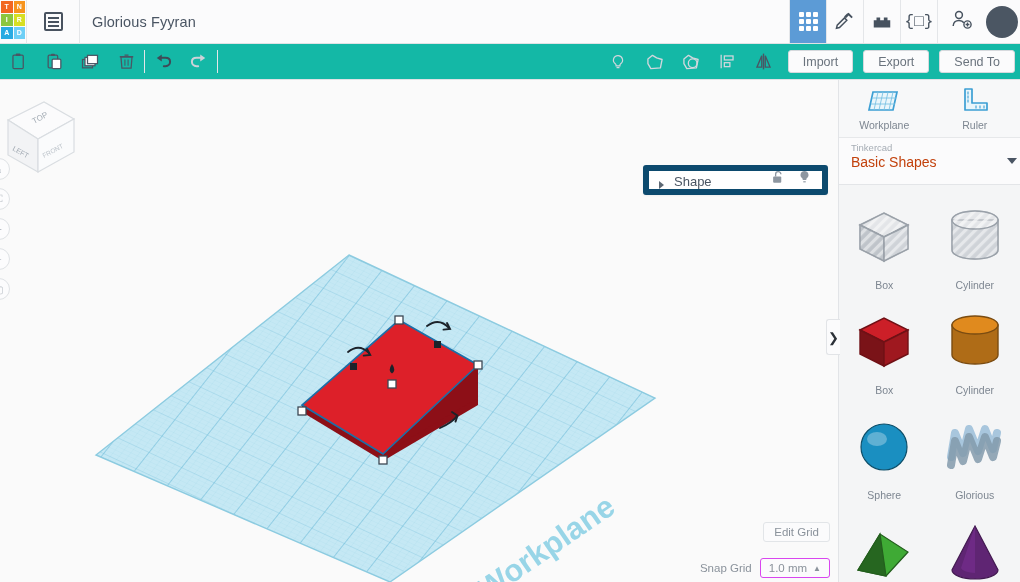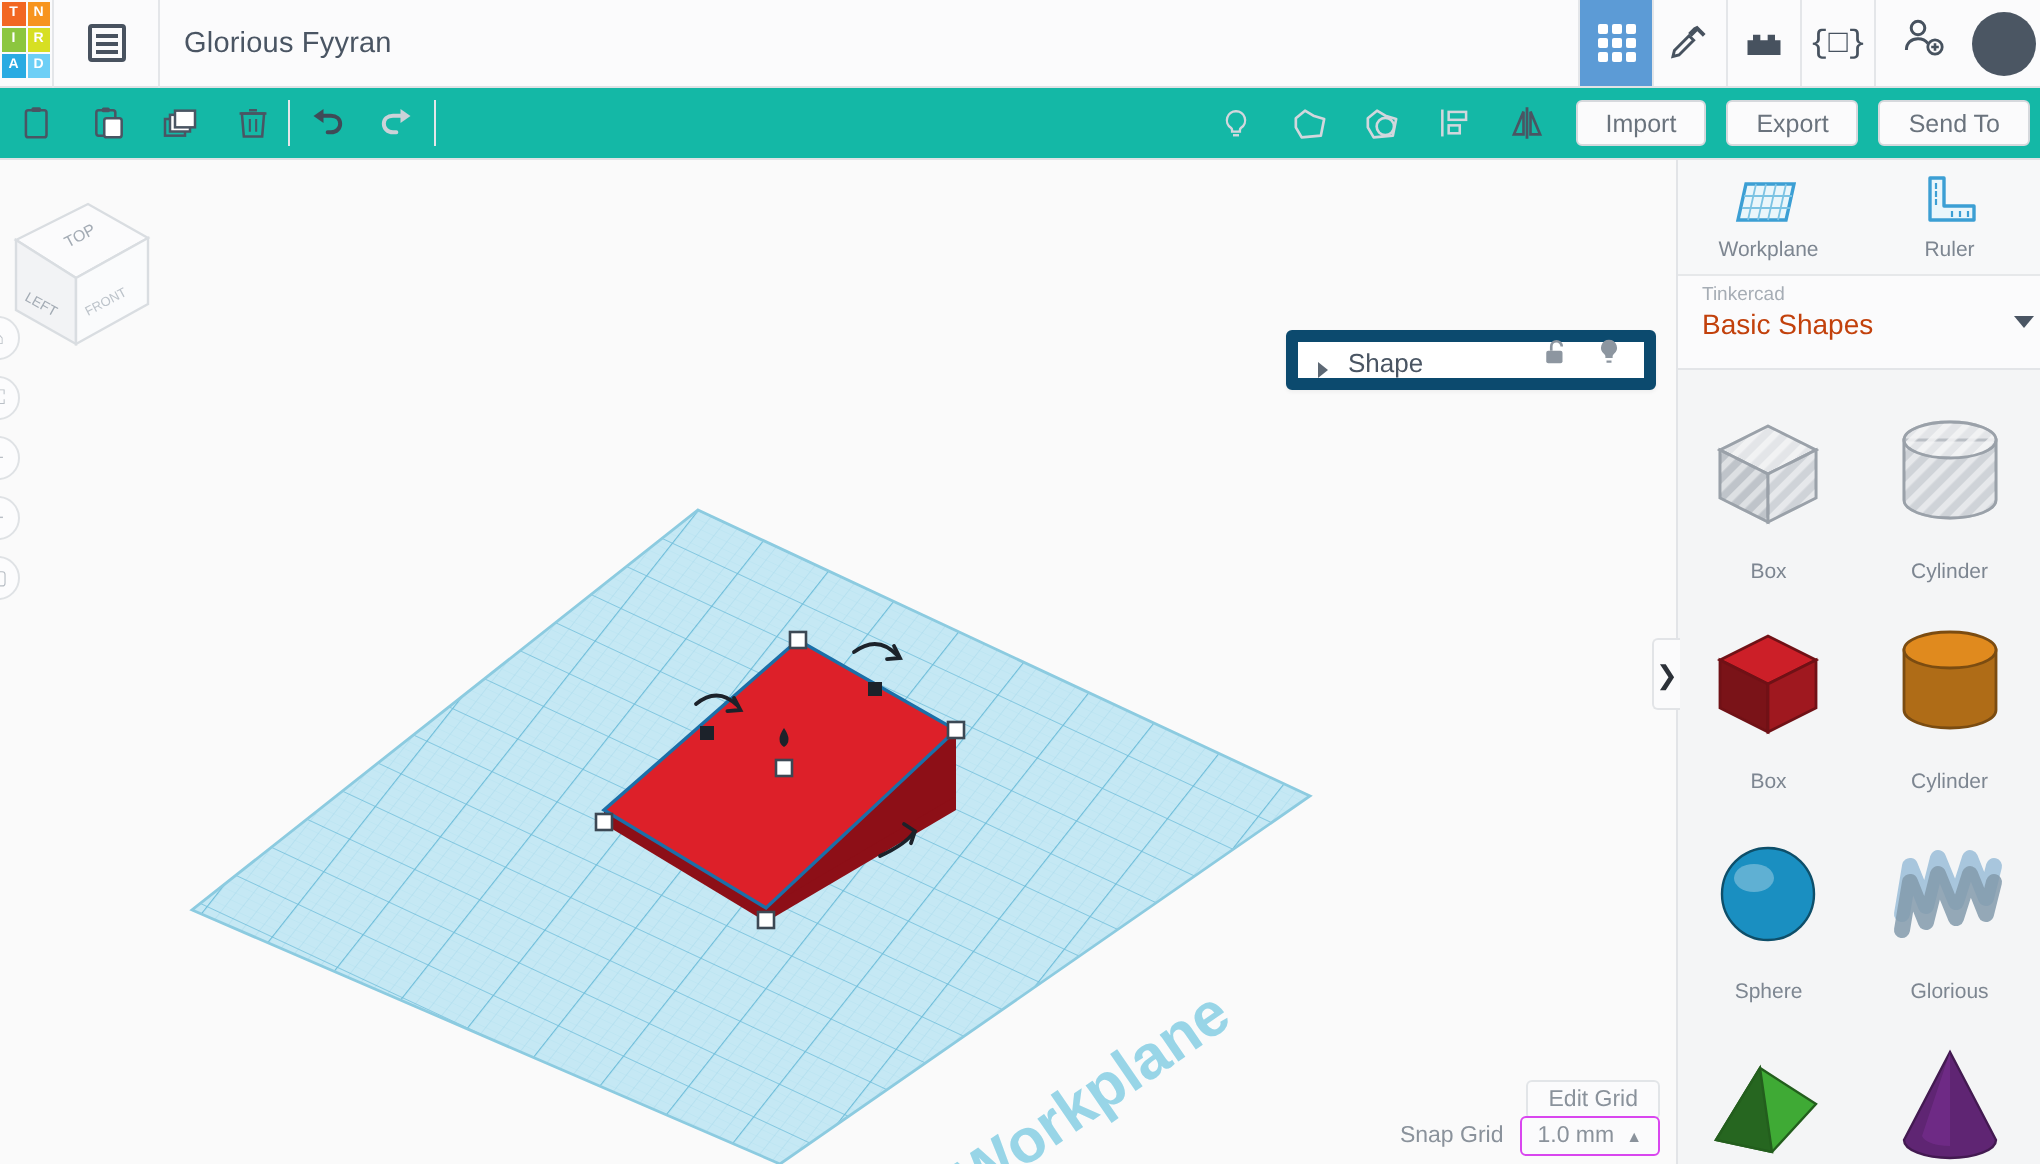--- a/index.html
+++ b/index.html
@@ -92,21 +92,21 @@
     background:#fff; border:6px solid #0c4a6e; border-radius:3px;
     display:flex; align-items:flex-end; padding:0 10px; box-shadow:0 1px 2px rgba(0,0,0,.05);
   }
   .sp-caret { width:0;height:0;border-left:5px solid #5d6874;border-top:4px solid transparent;border-bottom:4px solid transparent;margin-right:10px;}
   .sp-title { font-size:13px; color:#4a5563; flex:1; }
 
   
   .wp-wrap { position:absolute; left:0; top:0; width:838px; height:502px; }
 
   
-  .grid-ctl { position:absolute; right:8px; bottom:22px; }
+  .grid-ctl { position:absolute; right:8px; bottom:40px; }
   .editgrid { height:20px; padding:0 10px; border:1px solid #e2e5e8; border-radius:3px; background:#fbfbfc;
               font-size:11.5px; color:#8a929b; display:flex; align-items:center; }
   .snaprow { position:absolute; right:8px; bottom:4px; display:flex; align-items:center; gap:8px; }
   .snaplabel { font-size:11.5px; color:#8a929b; }
   .snapsel { height:20px; padding:0 8px; border:1px solid #d946ef; border-radius:3px; background:#fbfbfc;
              font-size:11.5px; color:#8a929b; display:flex; align-items:center; gap:6px; }
 
   
   .rightpanel {
     position:absolute; top:80px; right:0; width:182px; height:502px;

